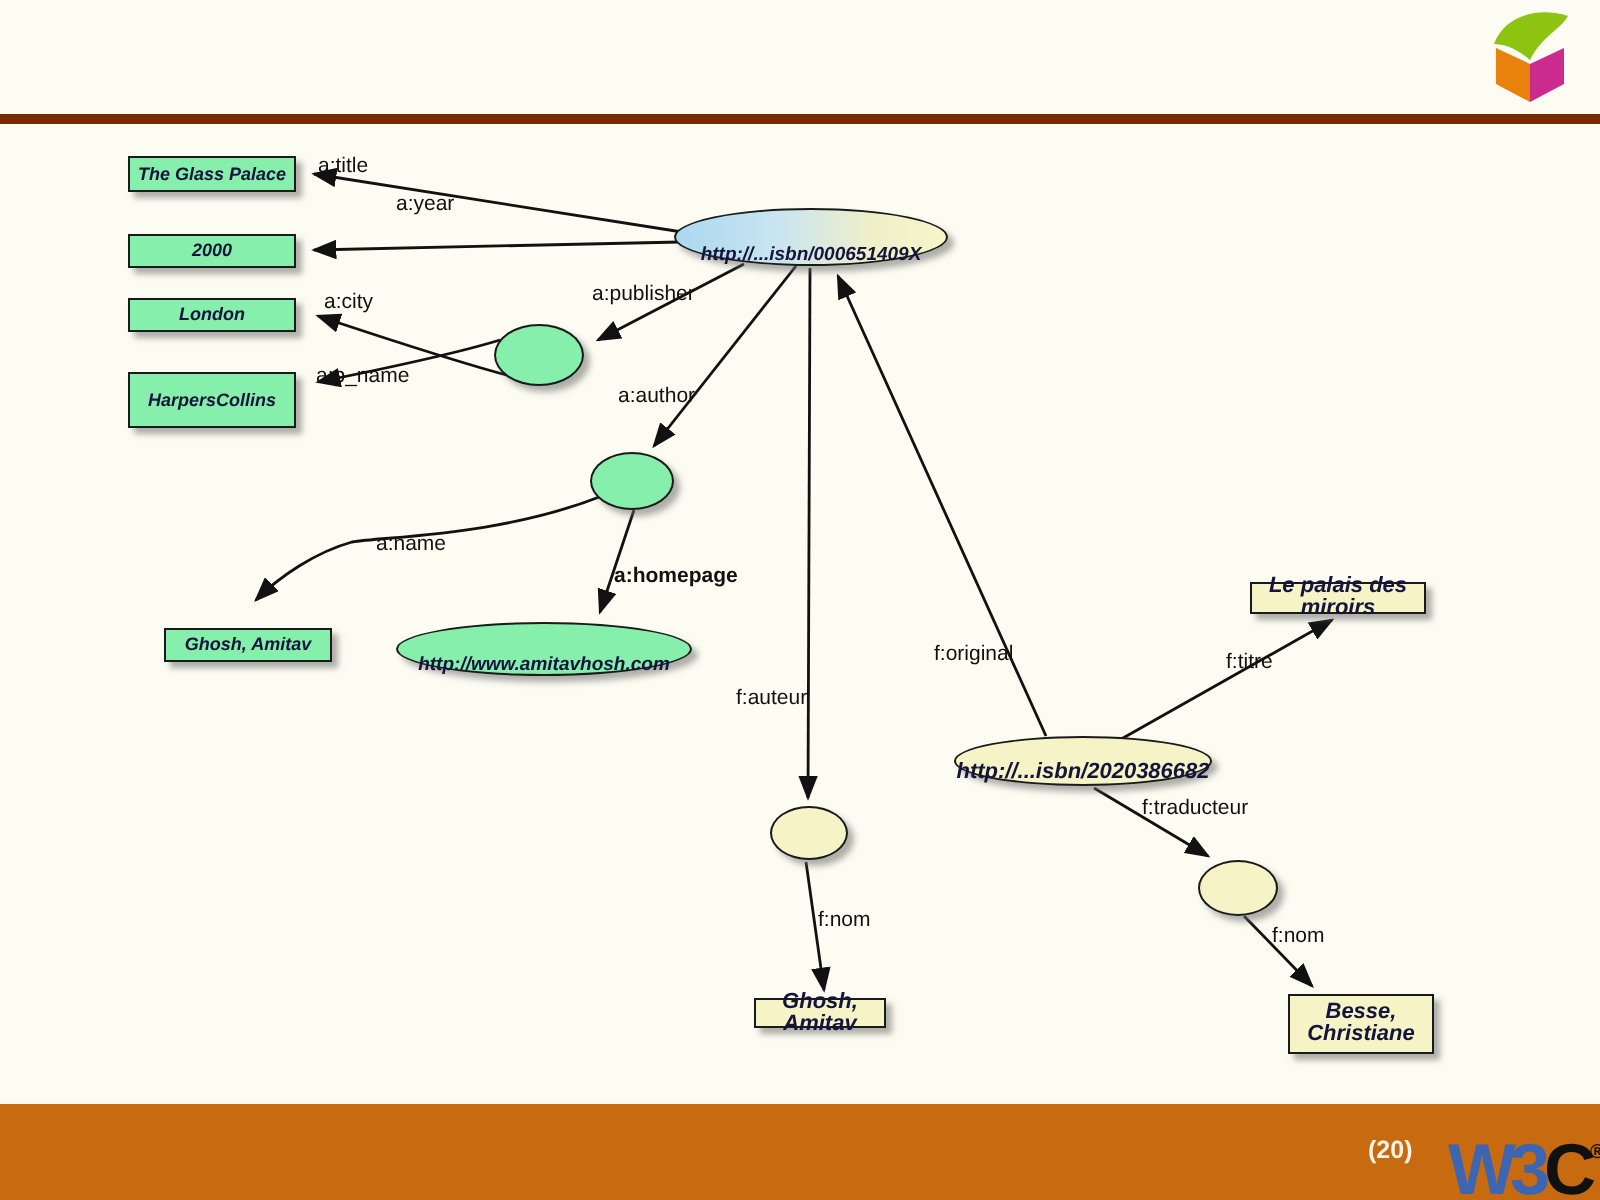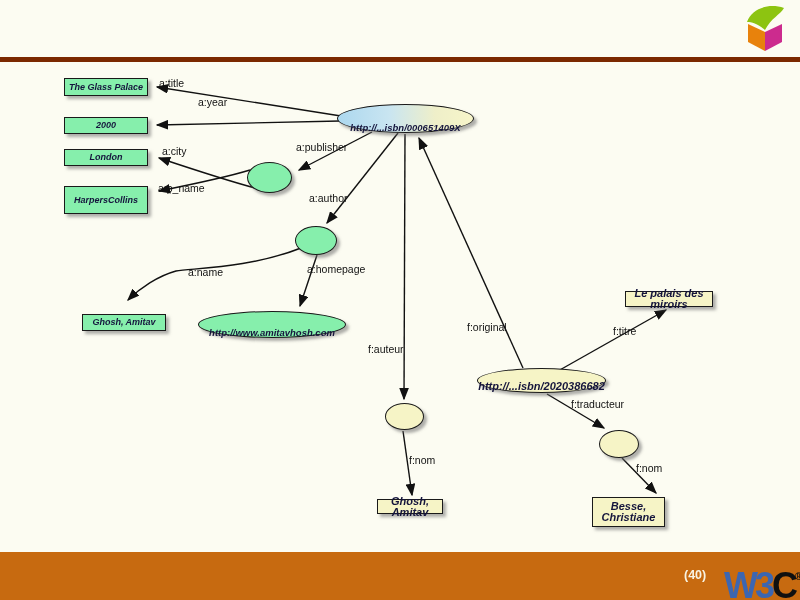--- a/index.html
+++ b/index.html
@@ -110,37 +110,37 @@
         <span>http://...isbn/2020386682</span>
       </div>
       <div class="node box yellow small-text" style="left: 625px; top: 291px; width: 88px; height: 16px;">
         <span>Le palais des miroirs</span>
       </div>
       <div class="node ellipse yellow" style="left: 385px; top: 403px; width: 39px; height: 27px;"></div>
       <div class="node ellipse yellow" style="left: 599px; top: 430px; width: 40px; height: 28px;"></div>
       <div class="node box yellow small-text" style="left: 377px; top: 499px; width: 66px; height: 15px;">
         <span>Ghosh, Amitav</span>
       </div>
-      <div class="node box yellow small-text" style="left: 592px; top: 497px; width: 73px; height: 30px;">
+      <div class="node box yellow small-text" style="left: 644px; top: 497px; width: 73px; height: 30px;">
         <span>Besse, Christiane</span>
       </div>
       <span class="edge-label" style="left: 159px; top: 77px;">a:title</span>
       <span class="edge-label" style="left: 162px; top: 96px; margin-left: 36px;">a:year</span>
       <span class="edge-label" style="left: 162px; top: 145px;">a:city</span>
       <span class="edge-label" style="left: 158px; top: 182px;">a:p_name</span>
       <span class="edge-label" style="left: 296px; top: 141px;">a:publisher</span>
       <span class="edge-label" style="left: 309px; top: 192px;">a:author</span>
       <span class="edge-label" style="left: 188px; top: 266px;">a:name</span>
-      <span class="edge-label" style="left: 307px; top: 263px;">a:homepage</span>
+      <span class="edge-label" style="left: 307px; top: 282px; font-weight: bold;">a:homepage</span>
       <span class="edge-label" style="left: 368px; top: 343px;">f:auteur</span>
       <span class="edge-label" style="left: 467px; top: 321px;">f:original</span>
       <span class="edge-label" style="left: 589px; top: 325px; padding-left: 24px;">f:titre</span>
       <span class="edge-label" style="left: 571px; top: 398px;">f:traducteur</span>
       <span class="edge-label" style="left: 409px; top: 454px;">f:nom</span>
       <span class="edge-label" style="left: 636px; top: 462px;">f:nom</span>
     </div>
 
   <div id="footer">
-    <span id="page-number">(40)</span>
+    <span id="page-number">(20)</span>
     <span id="w3c-logo"><span class="w3">W3</span><span class="c">C</span><span class="reg">®</span></span>
   </div>
 
 </div>
 
 </body></html>

